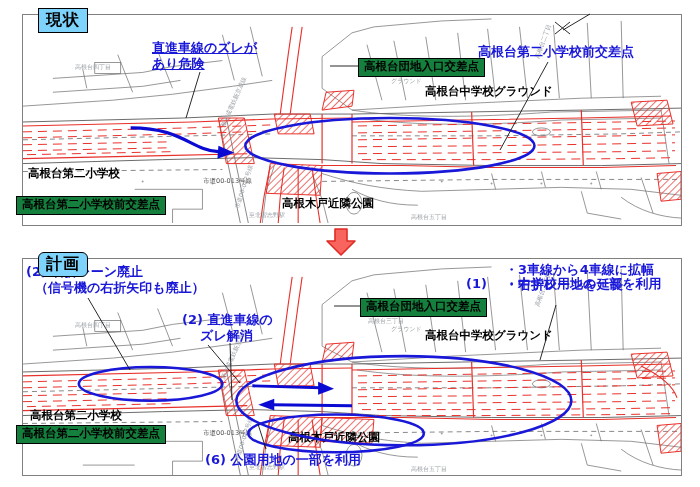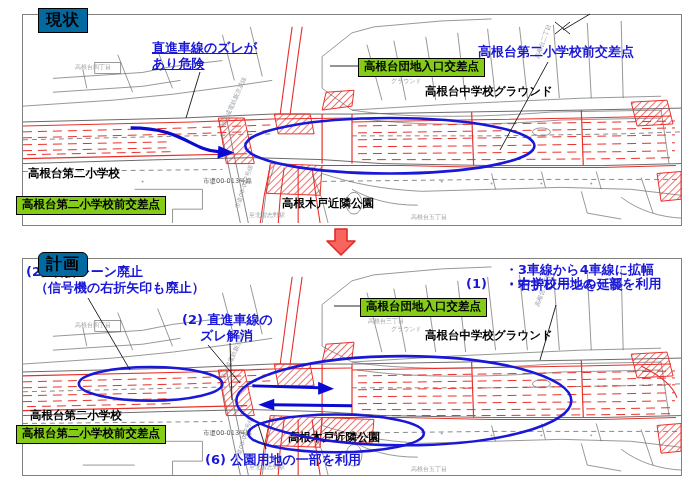--- a/index.html
+++ b/index.html
@@ -18,21 +18,21 @@
     background:#ffffff;
     box-sizing:border-box;
     overflow:hidden;
   }
   #panel-current{left:22px;top:14px;width:660px;height:212px;}
   #panel-plan{left:22px;top:258px;width:660px;height:218px;}
 
   .panel-tag{
     position:absolute;
     z-index:40;
-    background:#0369a1;
+    background:#7dd3fc;
     border:1.5px solid #000;
     font-size:16px;
     font-weight:bold;
     line-height:1;
     padding:3px 7px 4px 7px;
     letter-spacing:1px;
     font-family:"DejaVu Sans","Liberation Sans",sans-serif;
   }
   #tag-current{left:38px;top:8px;}
   #tag-plan{left:38px;top:252px;border-radius:6px;}
@@ -62,21 +62,21 @@
     color:#000;
     font-family:"DejaVu Sans","Liberation Sans",sans-serif;
     font-size:11.5px;
     font-weight:bold;
     white-space:nowrap;
     z-index:22;
   }
   .boxlabel{
     position:absolute;
     color:#000;
-    background:#84cc16;
+    background:#15803d;
     border:1.2px solid #000;
     font-family:"DejaVu Sans","Liberation Sans",sans-serif;
     font-size:11.5px;
     font-weight:bold;
     white-space:nowrap;
     padding:2px 5px 3px 5px;
     line-height:1;
     z-index:26;
   }
   .faint{

